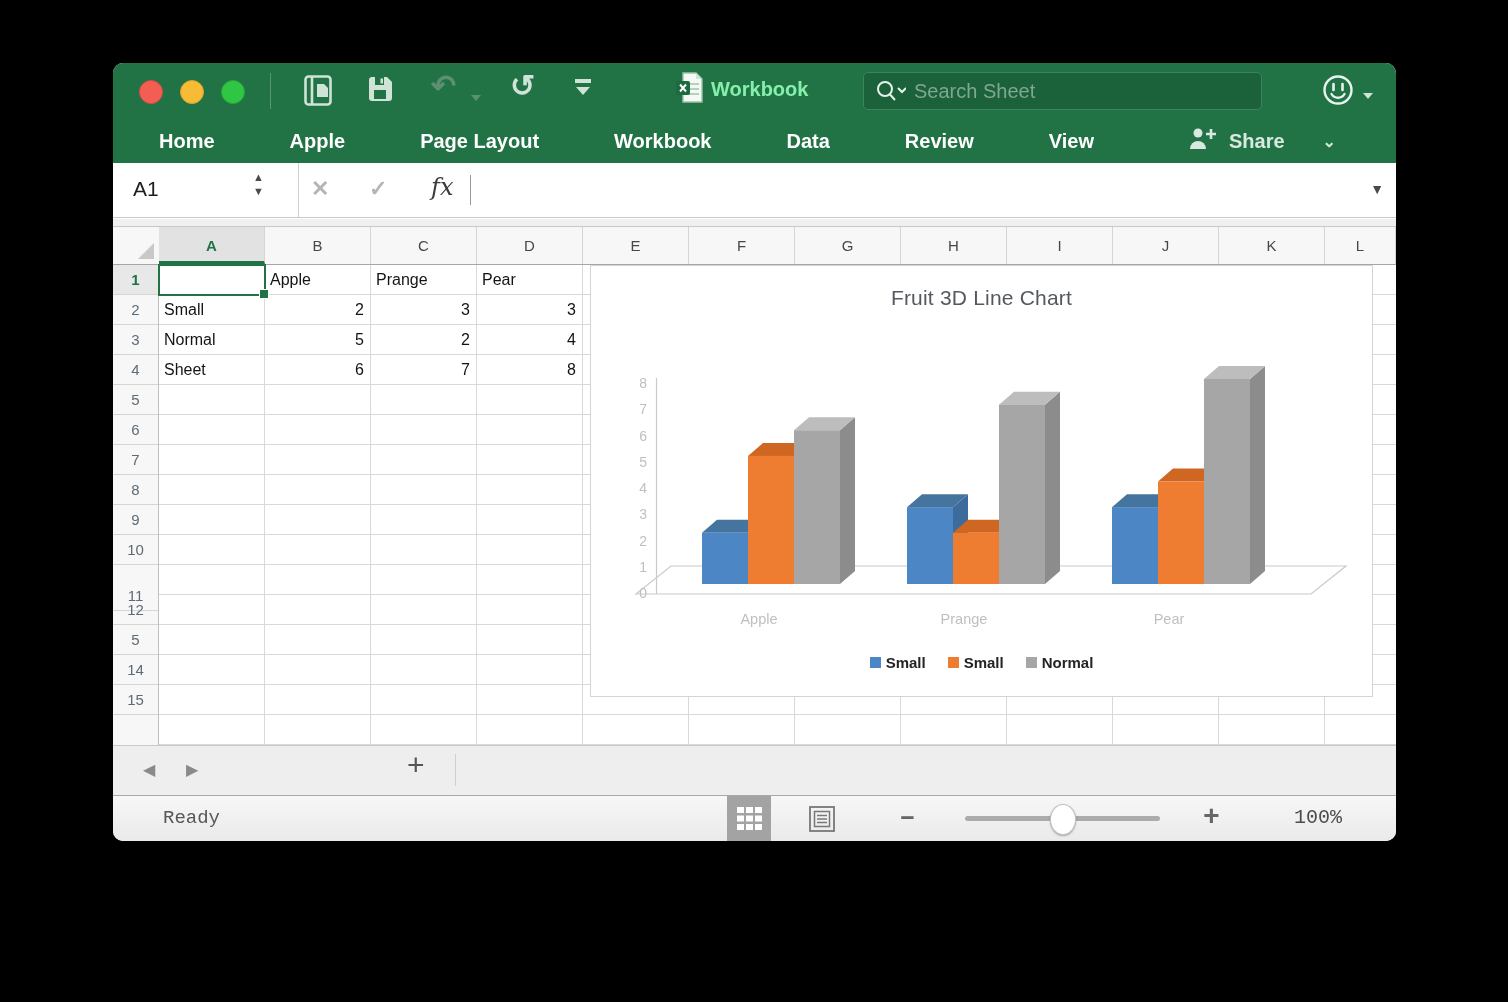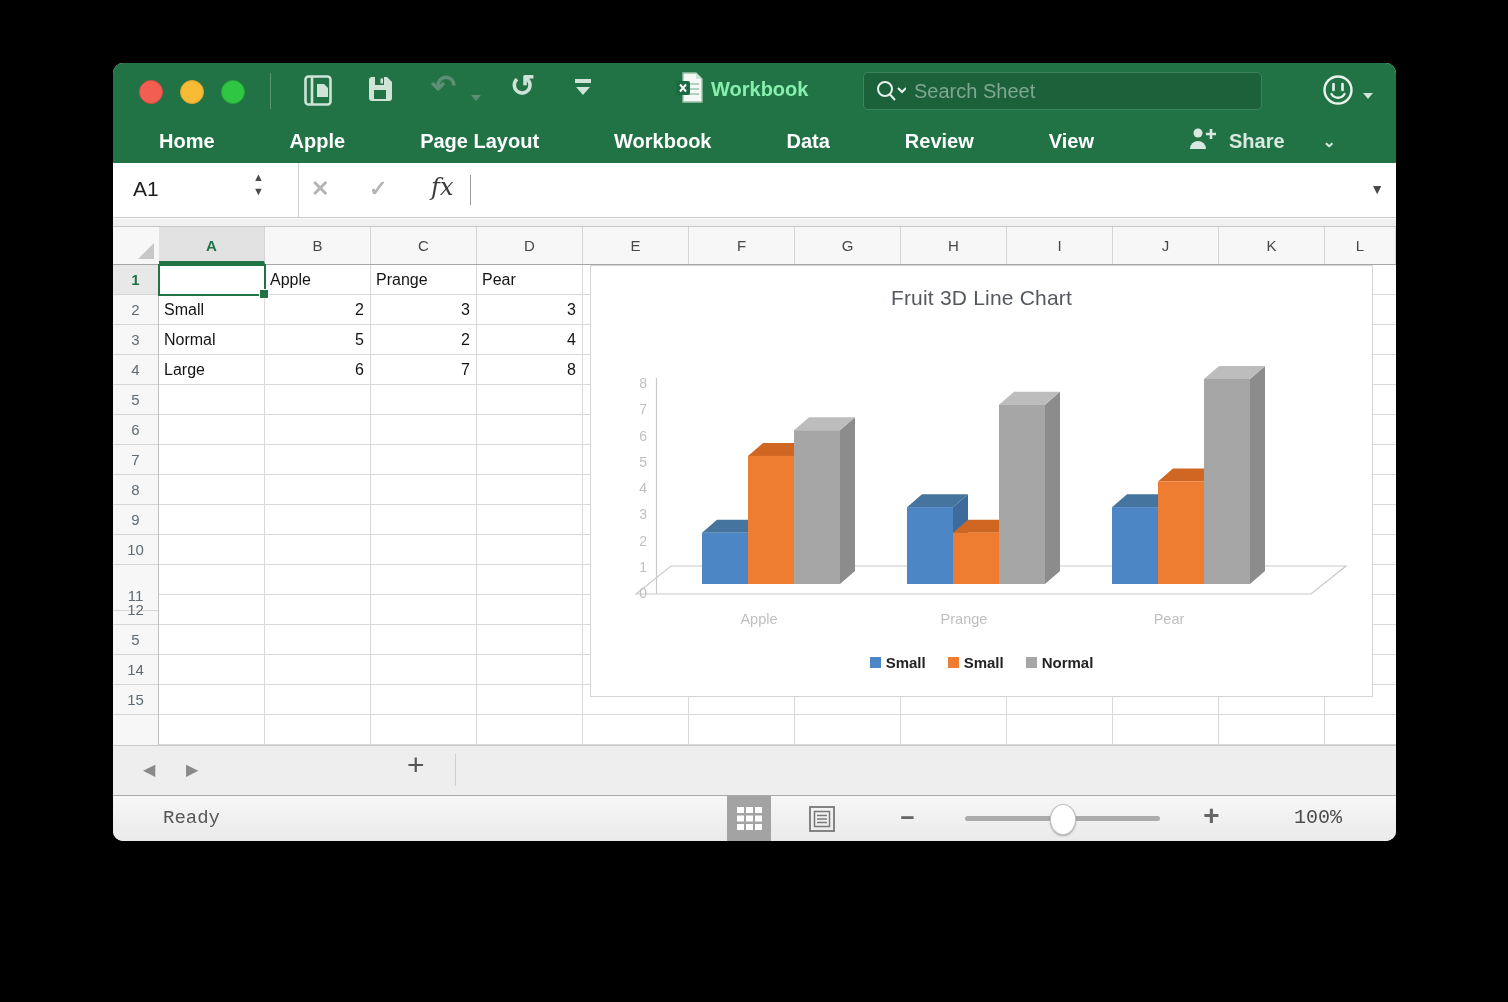--- a/index.html
+++ b/index.html
@@ -242,21 +242,21 @@
         <div class="cell left" style="left: 212px; top: 0px; width: 106px;">Prange</div>
         <div class="cell left" style="left: 318px; top: 0px; width: 106px;">Pear</div>
         <div class="cell left" style="left: 0px; top: 30px; width: 106px;">Small</div>
         <div class="cell right" style="left: 106px; top: 30px; width: 106px;">2</div>
         <div class="cell right" style="left: 212px; top: 30px; width: 106px;">3</div>
         <div class="cell right" style="left: 318px; top: 30px; width: 106px;">3</div>
         <div class="cell left" style="left: 0px; top: 60px; width: 106px;">Normal</div>
         <div class="cell right" style="left: 106px; top: 60px; width: 106px;">5</div>
         <div class="cell right" style="left: 212px; top: 60px; width: 106px;">2</div>
         <div class="cell right" style="left: 318px; top: 60px; width: 106px;">4</div>
-        <div class="cell left" style="left: 0px; top: 90px; width: 106px;">Large</div>
+        <div class="cell left" style="left: 0px; top: 90px; width: 106px;">Sheet</div>
         <div class="cell right" style="left: 106px; top: 90px; width: 106px;">6</div>
         <div class="cell right" style="left: 212px; top: 90px; width: 106px;">7</div>
         <div class="cell right" style="left: 318px; top: 90px; width: 106px;">8</div>
       </div>
     <div class="rowhdrs" id="rowhdrs">
         <div class="rowhdr sel" style="top: 0px;">1</div>
         <div class="rowhdr" style="top: 30px;">2</div>
         <div class="rowhdr" style="top: 60px;">3</div>
         <div class="rowhdr" style="top: 90px;">4</div>
         <div class="rowhdr" style="top: 120px;">5</div>

